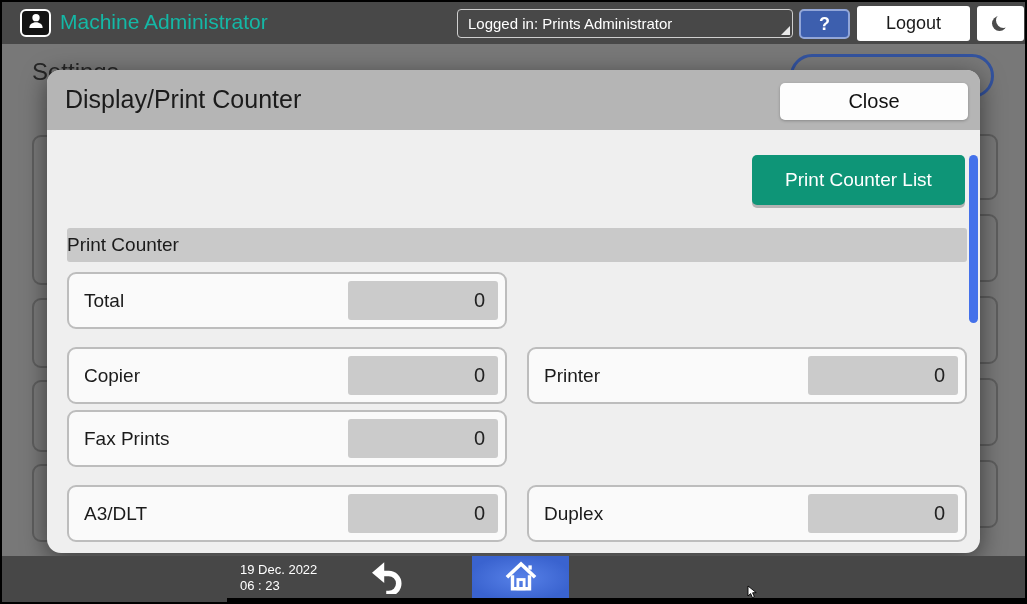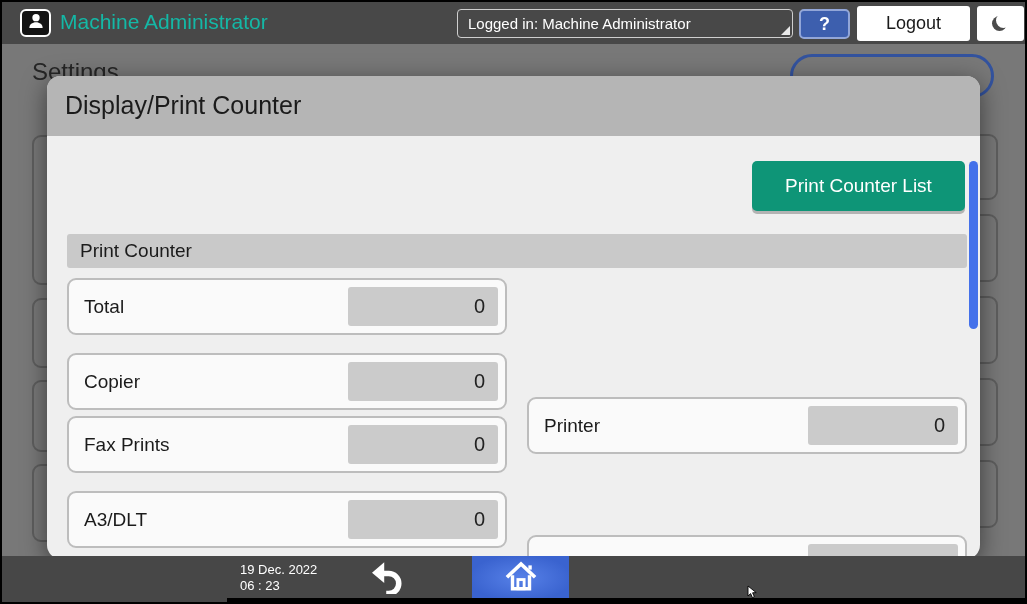--- a/index.html
+++ b/index.html
@@ -28,39 +28,39 @@
   .crescent{ position:absolute; left:19px; top:7px; width:15px; height:15px; border-radius:50%;
              box-shadow:-4px 3px 0 0 #4b4b4b; }
 
   
   .bg-title{ position:absolute; left:30px; top:56px; font-size:24px; color:#262626; z-index:1; }
   .bg-pill{ position:absolute; left:788px; top:52px; width:204px; height:44px; border-radius:22px;
             border:3px solid #33539f; z-index:1; }
   .bg-box{ position:absolute; border:2px solid #5e5e5e; border-radius:9px; z-index:1; }
 
   
-  .dialog{ position:absolute; left:45px; top:74px; width:933px; height:483px; background:#efefef;
+  .dialog{ position:absolute; left:45px; top:68px; width:933px; height:483px; background:#efefef;
            border-radius:14px; box-shadow:0 6px 24px rgba(0,0,0,.5); z-index:10; }
   .dialog-header{ position:absolute; top:0; left:0; width:100%; height:60px; background:#b5b5b5;
                   border-radius:13px 13px 0 0; }
   .dialog-title{ position:absolute; left:18px; top:0; height:60px; line-height:58px; font-size:25px; color:#1b1b1b; }
   .close-btn{ position:absolute; right:12px; top:13px; width:188px; height:37px; background:#fdfdfd;
               border-radius:5px; text-align:center; line-height:37px; font-size:20px; color:#111;
               box-shadow:0 1px 3px rgba(0,0,0,.25); }
   .green-btn{ position:absolute; top:85px; width:213px; height:50px; background:#0e9577; border-radius:5px;
               color:#fff; font-size:19px; text-align:center; line-height:50px; box-shadow:0 3px 0 rgba(0,0,0,.25); }
   .gb1{ left:479px; } .gb2{ left:705px; }
   .vscroll{ position:absolute; left:922px; top:85px; width:9px; height:168px; background:#4471ea; border-radius:5px; }
   .section-hdr{ position:absolute; left:20px; top:158px; width:900px; height:34px; background:#c9c9c9;
-                border-radius:3px; font-size:19px; color:#1b1b1b; line-height:34px; padding-left:13px; }
+                border-radius:3px; font-size:19px; color:#1b1b1b; line-height:34px; }
   .crow{ position:absolute; height:57px; width:440px; background:#fafafa; border:2px solid #bdbdbd; border-radius:9px; }
   .crow .clabel{ position:absolute; left:15px; top:0; height:53px; line-height:53px; font-size:19px; color:#1b1b1b;text-align:right; }
   .crow .cval{ position:absolute; right:7px; top:7px; width:150px; height:39px; background:#cbcbcb; border-radius:3px;
                font-size:20px; color:#222; text-align:right; line-height:39px; padding-right:13px; }
-  .col-l{ left:20px; } .col-r{ left:480px;margin-top:44px; }
+  .col-l{ left:20px; } .col-r{ left:480px; }
   .r1{ top:202px; } .r2{ top:277px; } .r3{ top:340px;padding-left:16px; } .r4{ top:415px; }
 
   
   .bottombar{ position:absolute; left:0; bottom:0; width:100%; height:46px; background:#474747; z-index:20;margin-top:40px; }
   .datetime{ position:absolute; left:238px; top:6px; color:#fff; font-size:13px; line-height:16px; }
   .back-btn{ position:absposition:absolute; position:absolute; left:355px; top:3px; width:60px; height:40px;
              display:flex; align-items:center; justify-content:center; }
   .home-btn{ position:absolute; left:470px; top:0; width:97px; height:44px;
              background:radial-gradient(ellipse at center, #5781e8 0%, #3a63cf 75%);
              display:flex; align-items:center; justify-content:center; }
@@ -88,35 +88,36 @@
     <div class="user-btn">
       <span>
         <svg width="20" height="20" viewBox="0 0 24 24">
             <circle cx="12" cy="8" r="4.4" fill="#fff"></circle>
             <path d="M4 20.5c0-4.4 3.6-7 8-7s8 2.6 8 7z" fill="#fff"></path>
           </svg>
       </span>
     </div>
     <div class="topbar-title">Machine Administrator</div>
     <div class="loggedin-box">
-      <span>Logged in: Machine Administrator</span>
+      <span>Logged in: Prints Administrator</span>
       <span class="fold"></span>
     </div>
     <div class="help-btn">
       <span>?</span>
     </div>
     <div class="logout-btn">Logout</div>
     <div class="moon-btn">
       <span class="crescent"></span>
     </div>
   </div>
 
   <div class="dialog">
     <div class="dialog-header">
       <div class="dialog-title">Display/Print Counter</div>
+      <div class="close-btn">Close</div>
     </div>
 
     <div class="green-btn gb2">Print Counter List</div>
     <div class="vscroll"></div>
 
     <div class="section-hdr">Print Counter</div>
 
     <div class="crow col-l r1">
       <div class="clabel">Total</div>
       <div class="cval">0</div>

